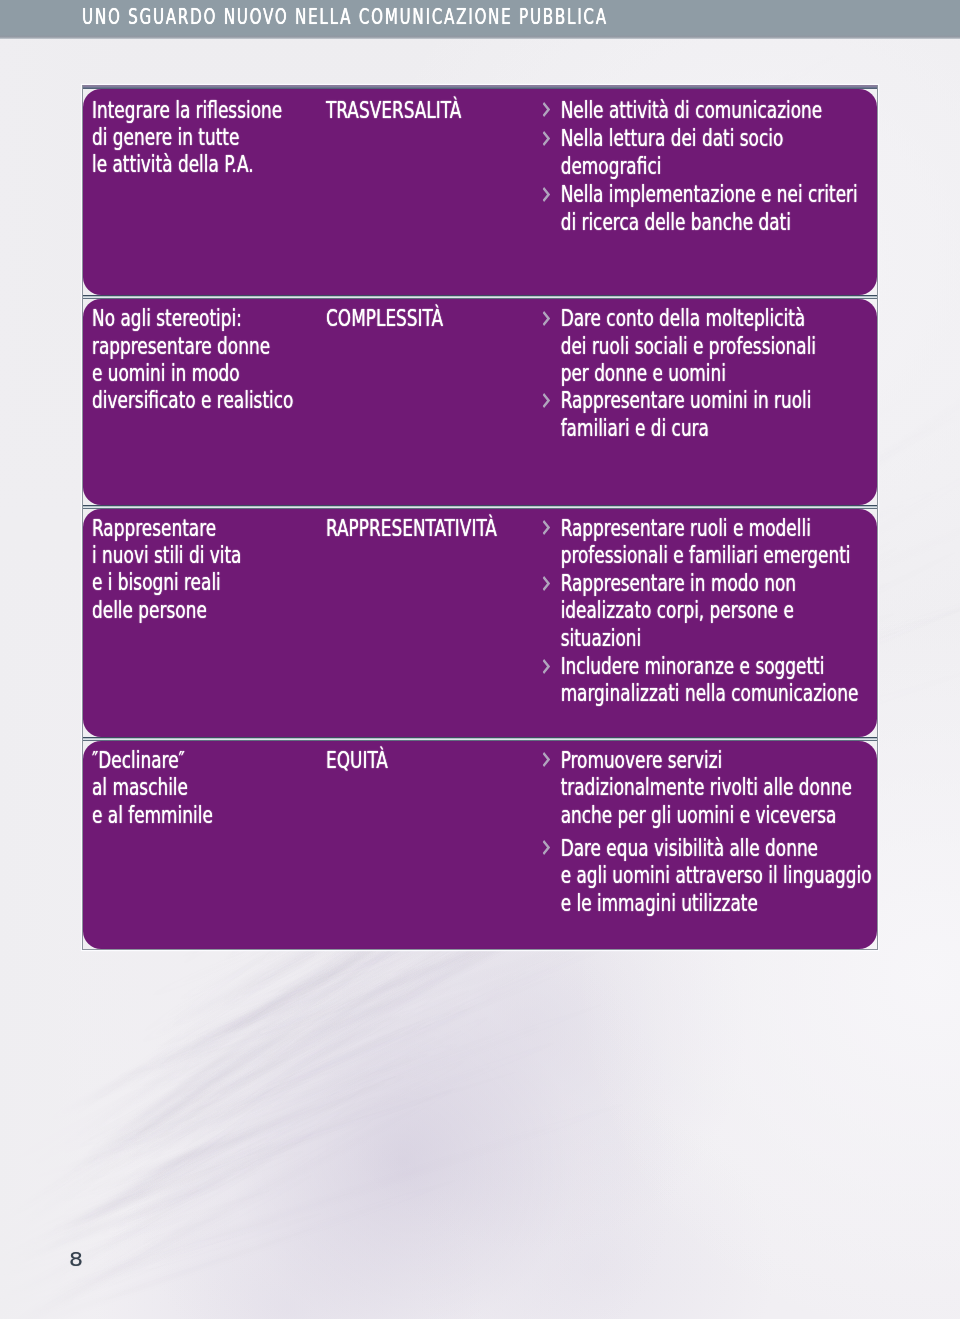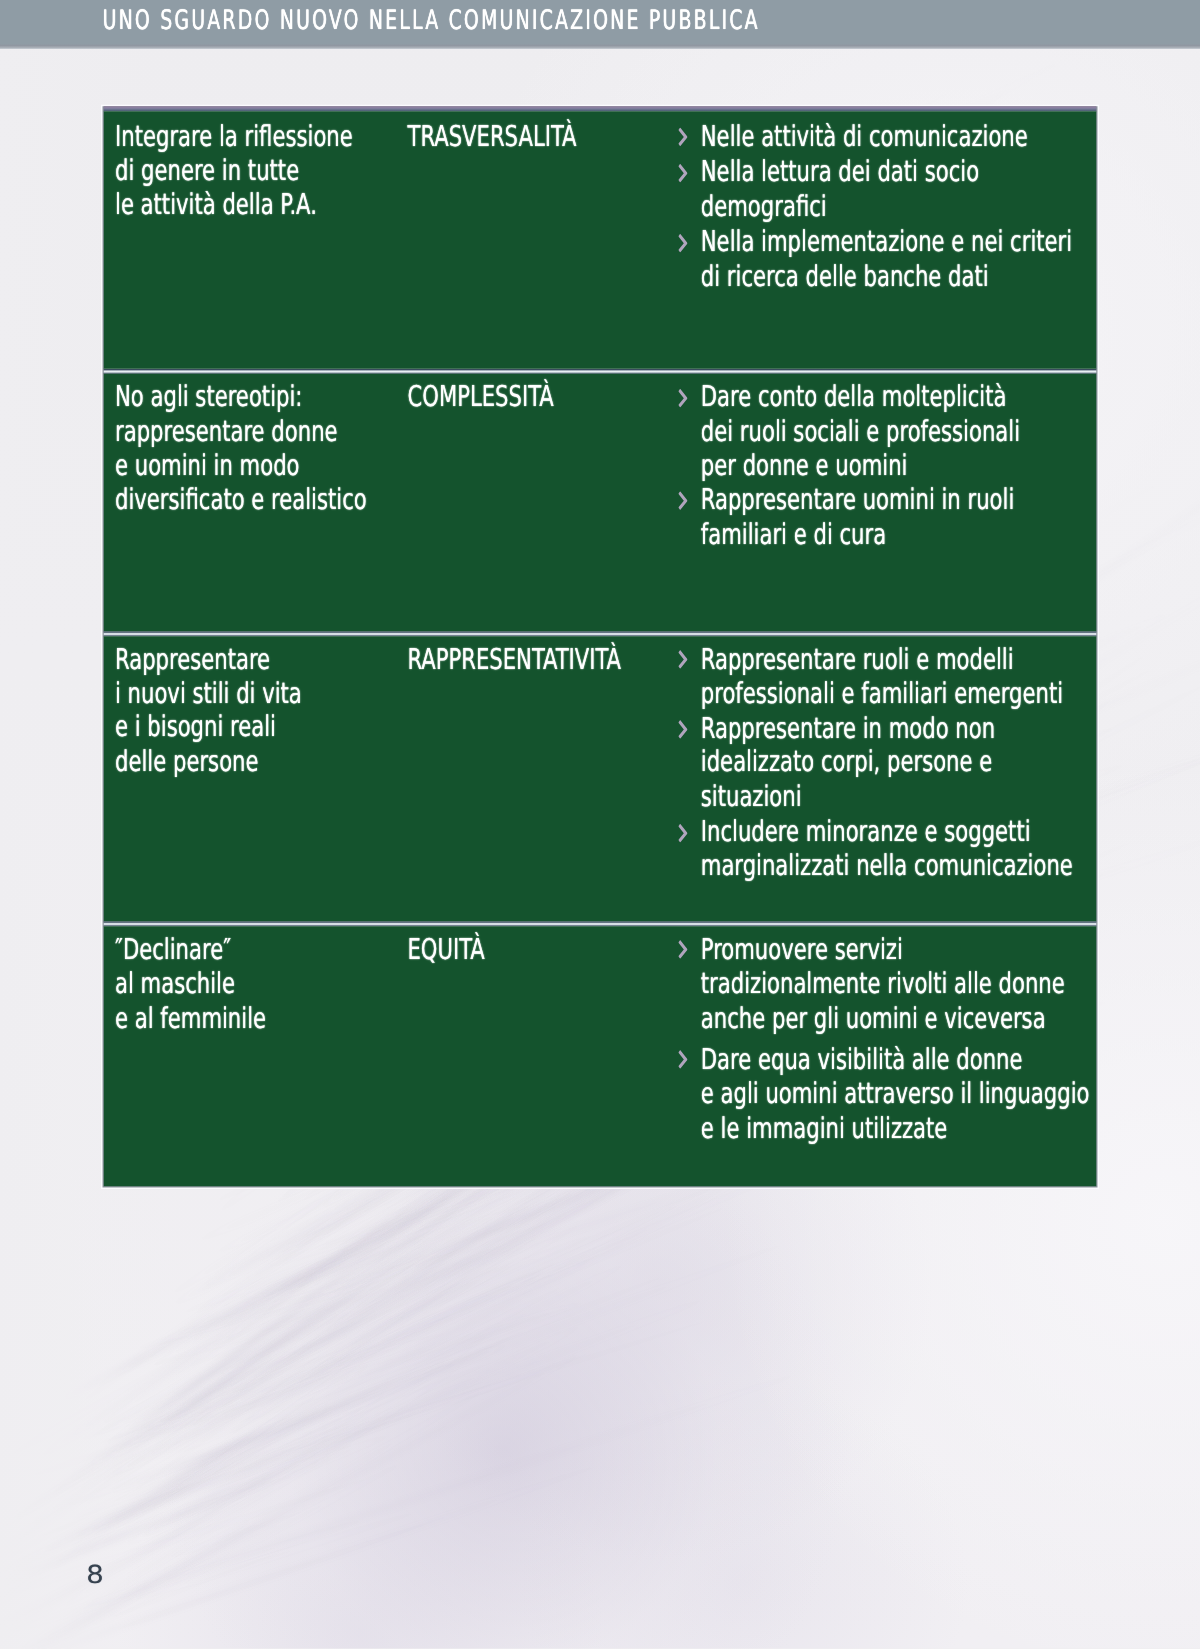--- a/index.html
+++ b/index.html
@@ -34,21 +34,21 @@
   transform:scaleX(0.78);transform-origin:left top;}
 
 
 .tbl{position:absolute;left:83px;top:85.5px;width:794px;
   box-shadow:0 0 0 1px rgba(45,60,74,0.55), 0 0 0 2.2px rgba(252,252,255,0.95);}
 .hrow{height:59px;background:#8b7b97;position:relative;}
 .hrow .hc{position:absolute;top:18px;color:#ffffff;font-weight:700;font-stretch:condensed;
   font-size:22.8px;line-height:26px;white-space:nowrap;transform:scaleX(0.795);transform-origin:left top;}
 .seph{height:4px;margin-top:-1px;background:linear-gradient(to bottom,#8a7a96 0%,#8b7fa0 25%,#7b7c9b 50%,#616c86 72%,#4e6175 92%,#506478 100%);}
 .sep{height:4px;background:linear-gradient(to bottom,#45586b 0%,#36485a 18%,#d0dae1 42%,#eef4f7 58%,#a9b5bf 78%,#3c4f61 92%,#4b5e72 100%);}
-.row{background:#14532d;position:relative;}
+.row{background:#701a75;position:relative;border-radius:18px;}
 .c1,.c2,.c3{position:absolute;color:#ffffff;font-stretch:condensed;font-size:23px;line-height:27.45px;white-space:nowrap;
   text-shadow:0 0 1.1px rgba(255,255,255,0.95),0 0 2.2px rgba(255,255,255,0.25);
   transform:scaleX(0.818);transform-origin:left top;}
 .c1{left:9px;}
 .c2{left:243px;}
 .c3{left:458px;}
 
 .bullet{position:relative;padding-left:24px;margin-bottom:0;}
 .bullet .chev{position:absolute;left:2px;top:5.6px;width:9.2px;height:15px;}
 .bullet .chev svg{display:block;width:9.2px;height:15px;}

